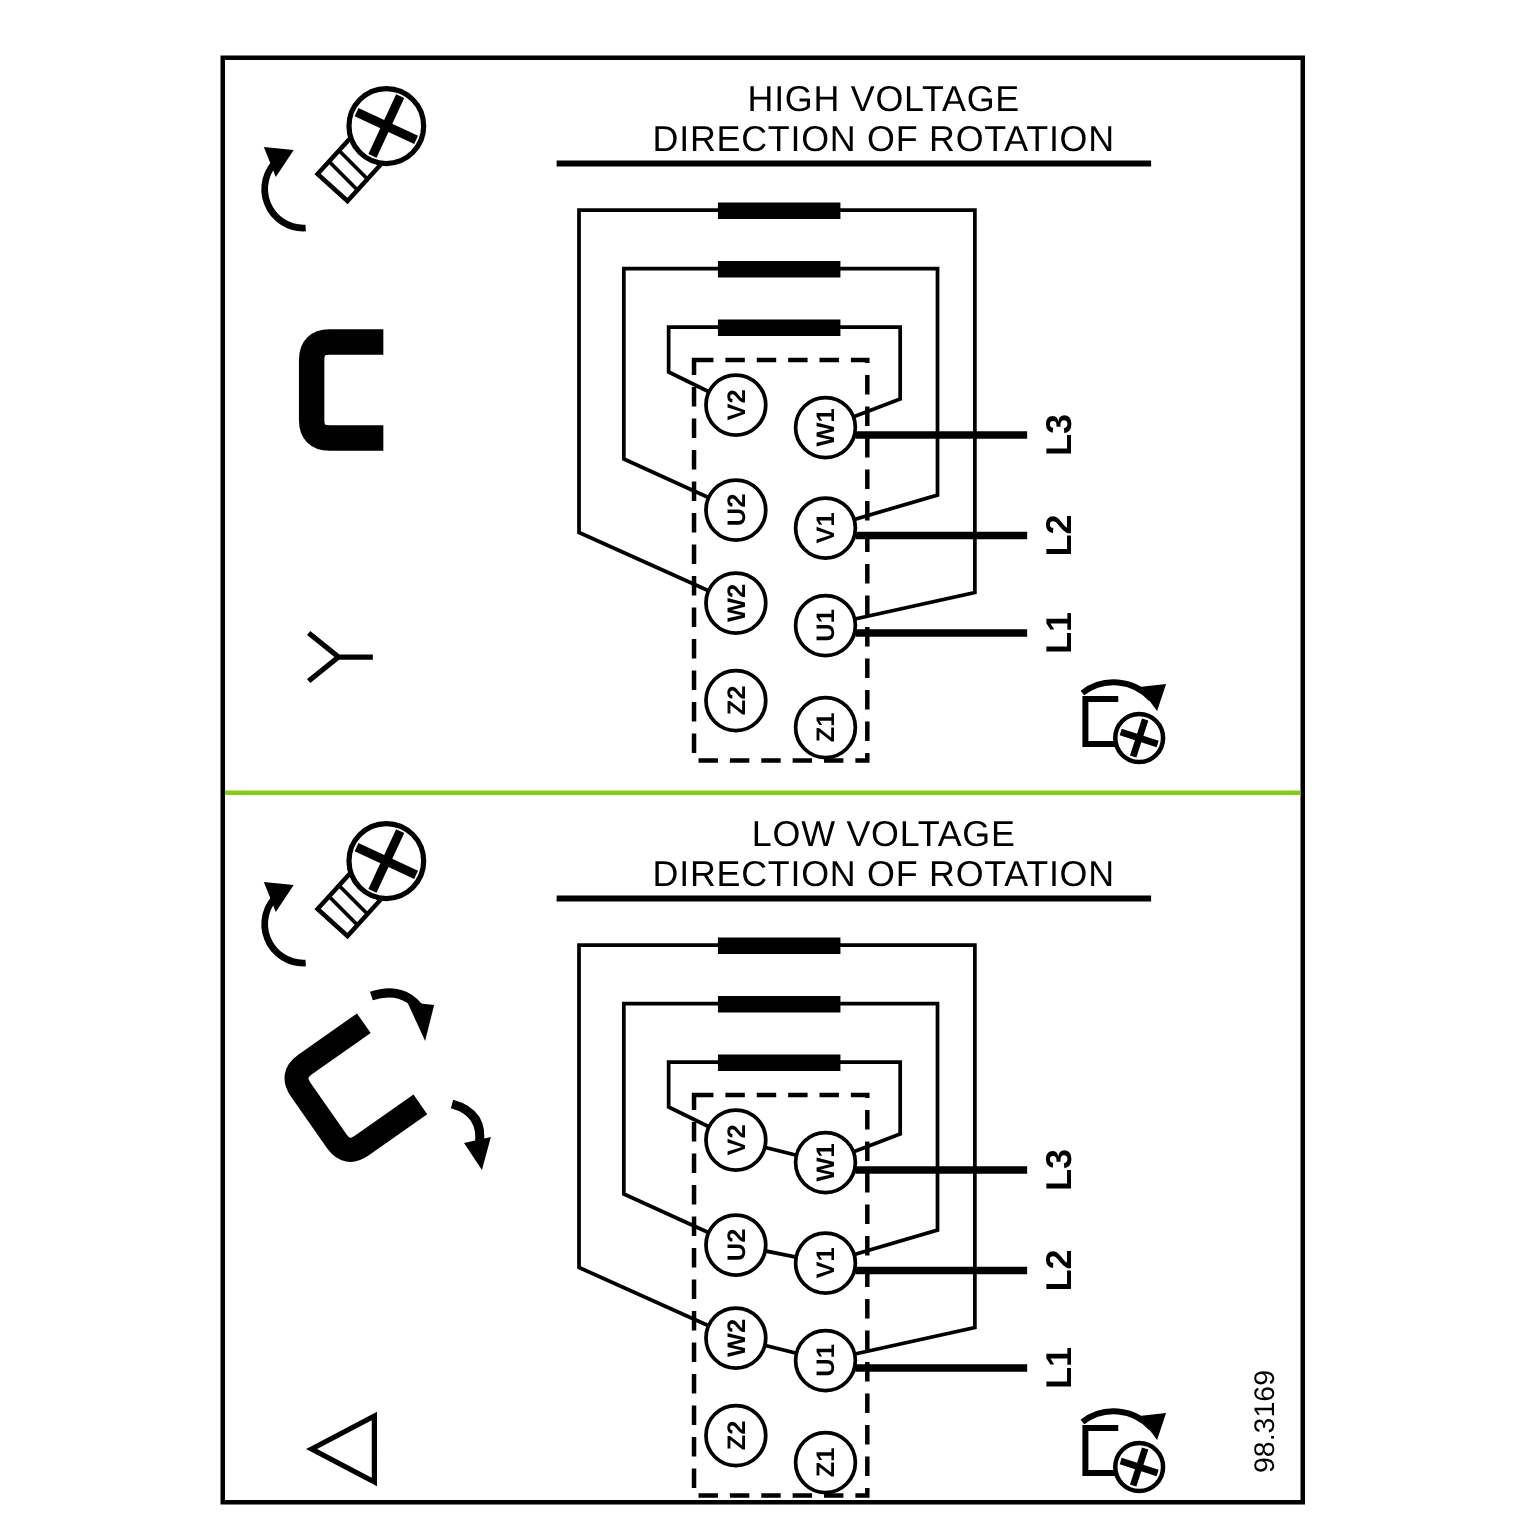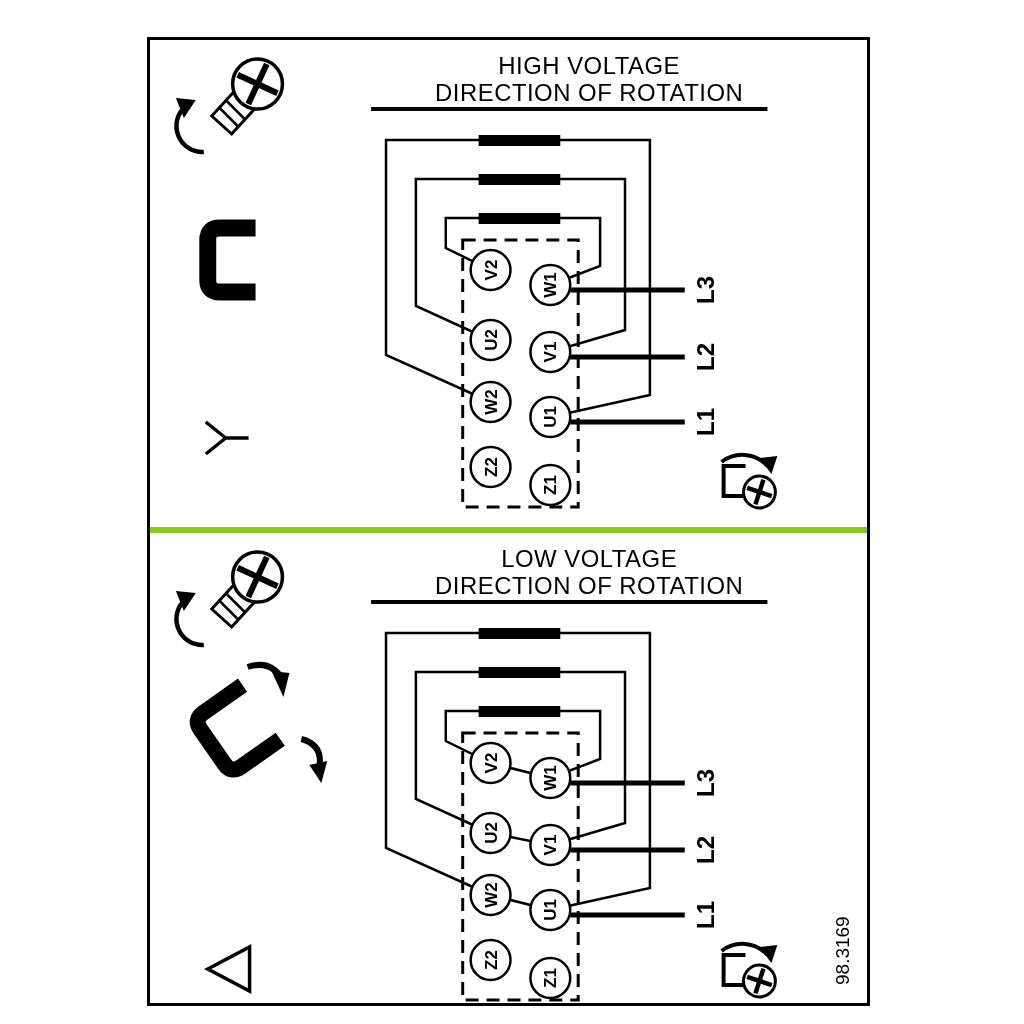--- a/index.html
+++ b/index.html
@@ -1,21 +1,21 @@
 <!DOCTYPE html>
 <html><head>
 <meta charset="utf-8">
 <style>
   html,body{margin:0;padding:0;background:#fff;}
   body{width:1024px;height:1024px;position:relative;overflow:hidden;
        font-family:"Liberation Sans",sans-serif;}
   .frame{position:absolute;left:147px;top:37px;width:717px;border:3px solid #000;background:#fff;text-align:right;}
   .panel{position:relative;width:100%;}
   .panel-high{height:487px;}
-  .panel-low{height:470px;border-top:6px solid #84cc16;}
+  .panel-low{height:470px;border-top:3px solid #84cc16;}
   svg{display:block;width:100%;height:100%;}
   .title{font-size:24px;fill:#000;text-anchor:middle;letter-spacing:.5px;}
   .tlabel{font-size:17px;font-weight:bold;fill:#000;text-anchor:middle;}
   .llabel{font-size:24px;font-weight:bold;fill:#000;text-anchor:middle;}
   .dwg{font-size:19px;fill:#000;}
   .wire{stroke:#000;stroke-width:2.5;fill:none;}
   .thick{stroke:#000;stroke-width:5;fill:none;}
   .term{fill:#fff;stroke:#000;stroke-width:2.5;}
   .tbox{fill:none;stroke:#000;stroke-width:3;stroke-dasharray:13 8;}
   .bar{fill:#000;}

